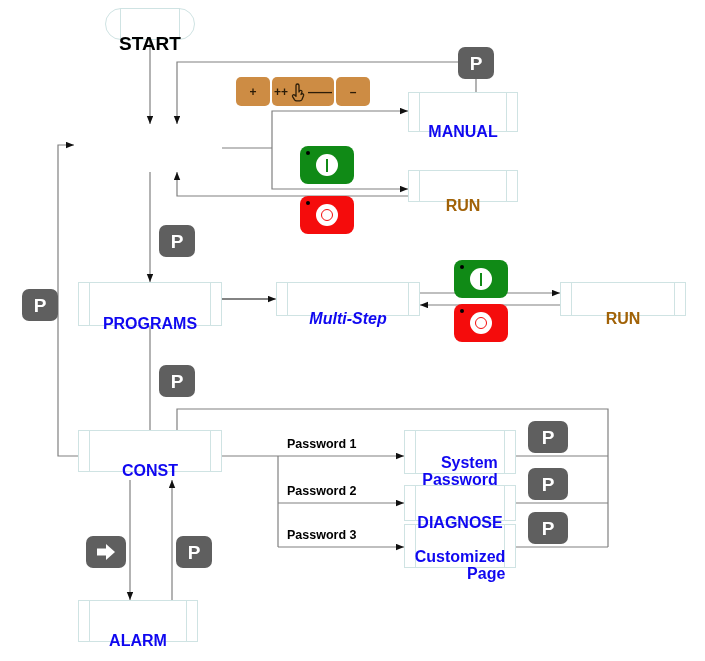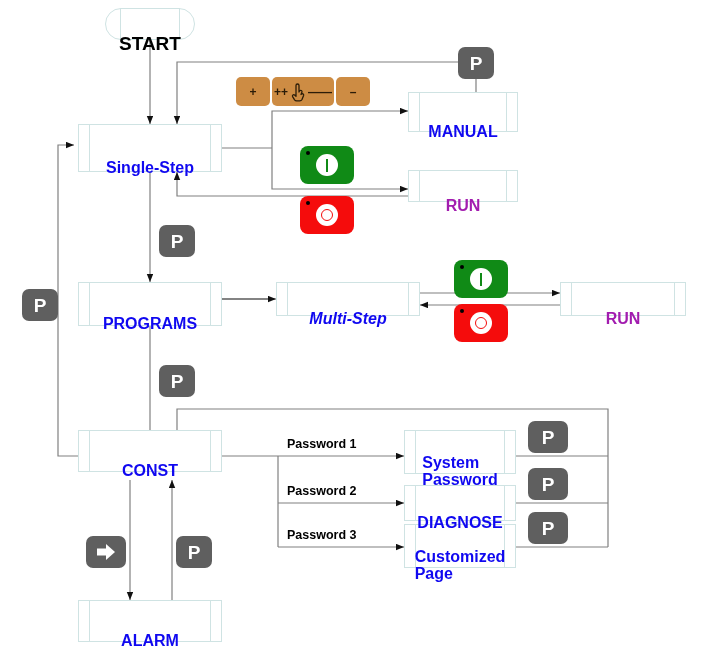--- a/index.html
+++ b/index.html
@@ -44,26 +44,26 @@
     left: 10px;
     right: 10px;
     pointer-events: none;
   }
   .node .label {
     position: relative;
     z-index: 2;
     font-weight: bold;
     font-size: 16px;
     line-height: 1.05;
-    text-align: left;
+    text-align: right;
     color: #1008f0;
     white-space: pre-line;
     margin-top: 40px;
   }
-  .node.black .label { color: #a21caf; }
+  .node.black .label { color: #a16207; }
   .node.start {
     border-radius: 22px;
   }
   .node.start .inner {
     left: 14px;
     right: 14px;
   }
   .node.start .label {
     color: #000000;
     font-size: 19px;
@@ -214,24 +214,20 @@
 
       <path d="M172,600 L172,480" marker-end="url(#ah)"></path>
     </g>
   </svg>
 
   <div class="node start" style="left:105px; top:8px; width:90px; height:32px;">
     <div class="inner"></div>
     <div class="label">START</div>
   </div>
 
-  <div class="node" style="left:78px; top:124px; width:144px; height:48px;">
-    <div class="inner"></div>
-    <div class="label">Single-Step</div>
-  </div>
 
   <div class="node" style="left:408px; top:92px; width:110px; height:40px;">
     <div class="inner"></div>
     <div class="label">MANUAL</div>
   </div>
 
   <div class="node black" style="left:408px; top:170px; width:110px; height:32px;">
     <div class="inner"></div>
     <div class="label">RUN</div>
   </div>
@@ -266,21 +262,21 @@
     <div class="inner"></div>
     <div class="label">DIAGNOSE</div>
   </div>
 
   <div class="node" style="left:404px; top:524px; width:112px; height:44px;">
     <div class="inner"></div>
     <div class="label">Customized
 Page</div>
   </div>
 
-  <div class="node" style="left:78px; top:600px; width:144px; height:42px;">
+  <div class="node" style="left:78px; top:600px; width:120px; height:42px;">
     <div class="inner"></div>
     <div class="label">ALARM</div>
   </div>
 
   <div class="badge" style="left:458px; top:47px; width:36px; height:32px;">
     <span class="btxt">P</span>
   </div>
 
   <div class="badge" style="left:159px; top:225px; width:36px; height:32px;">
     <span class="btxt">P</span>

